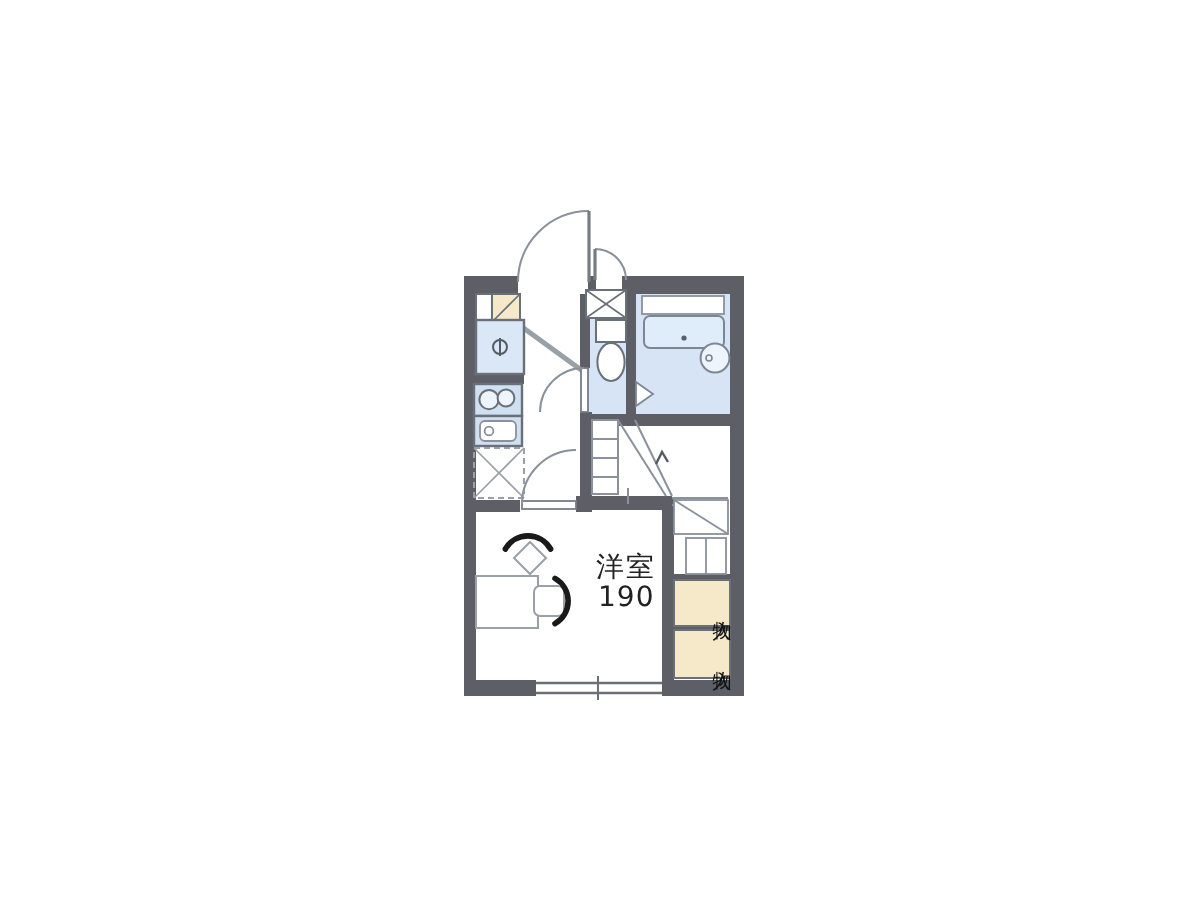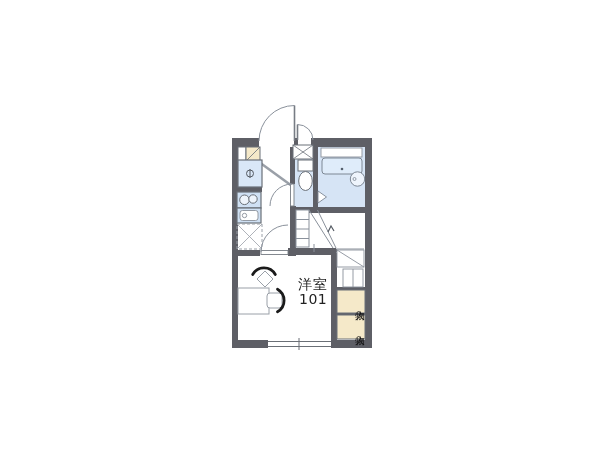--- a/index.html
+++ b/index.html
@@ -167,16 +167,16 @@
       <polygon points="265,271 273,279 265,287 257,279" fill="#ffffff" stroke="#9aa0a8" stroke-width="1"></polygon>
       <path d="M 252.7 274.5 A 13 13 0 0 1 275.3 274.5" fill="none" stroke="#1a1a1a" stroke-width="2.8" stroke-linecap="round"></path>
     </g>
     <g>
       <rect x="267" y="293" width="15" height="15" rx="3" fill="#ffffff" stroke="#9aa0a8" stroke-width="1"></rect>
       <path d="M 277.5 289.2 A 13 13 0 0 1 277.5 311.8" fill="none" stroke="#1a1a1a" stroke-width="2.8" stroke-linecap="round"></path>
     </g>
   </svg>
 
   <div class="room-label">洋室</div>
-  <div class="room-number">101</div>
+  <div class="room-number">190</div>
   <div class="closet-label c1">物入</div>
   <div class="closet-label c2">物入</div>
 </div>
 
 </body></html>

